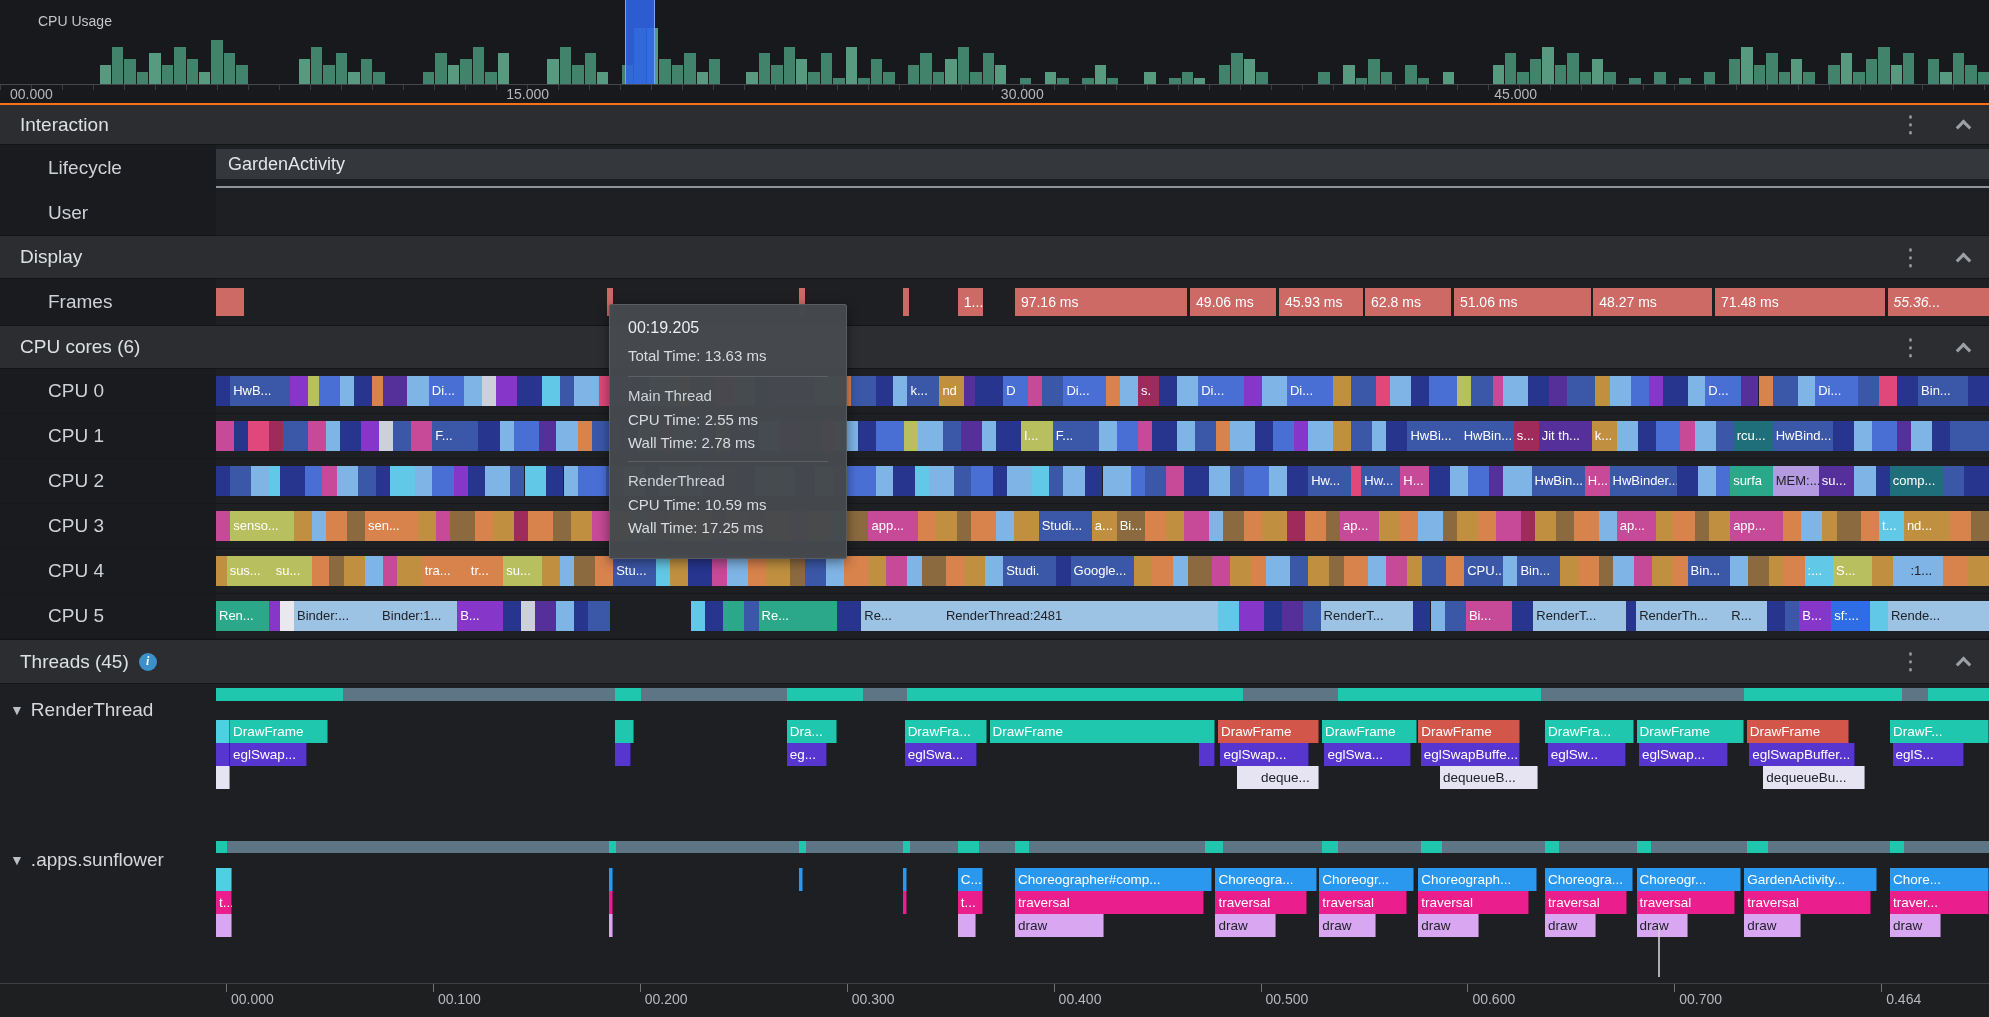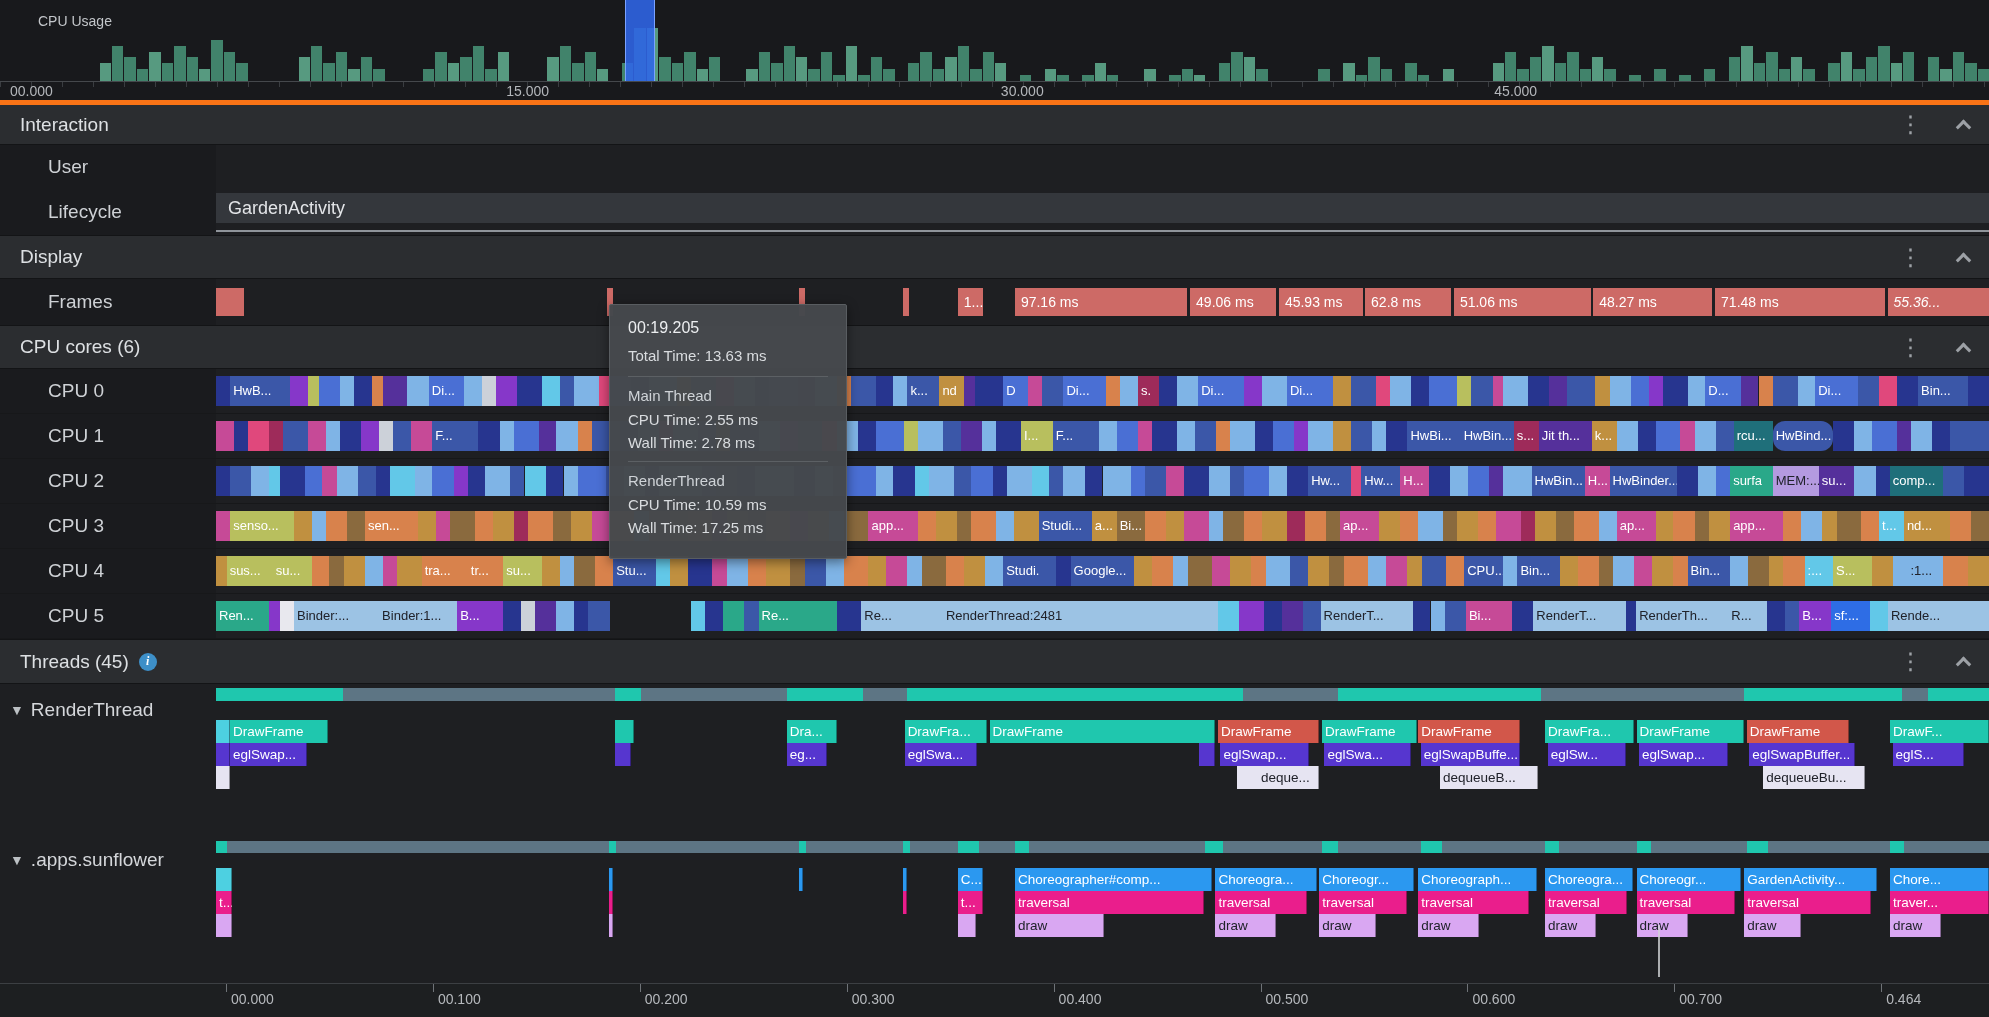--- a/index.html
+++ b/index.html
@@ -6,21 +6,21 @@
   html,body { margin:0; padding:0; }
   body {
     width:1989px; height:1017px; overflow:hidden; position:relative;
     background:#1e1f22; color:#d5d7db;
     font-family:"Liberation Sans", sans-serif;
   }
   .sidebar-shade { position:absolute; left:0; top:105px; bottom:34px; width:216px; background:#1a1b1e; z-index:0; }
   .stack { position:relative; z-index:1; }
 
   
-  .usage { position:relative; height:105px; background:#18191c; border-bottom:5px solid #f97316;padding-left:20px; }
+  .usage { position:relative; height:105px; background:#18191c; border-bottom:2px solid #f97316;padding-left:20px; }
   .usage-label { position:absolute; top:13px; left:38px; font-size:14px; color:#c3c6ca; }
   .ubars { position:absolute; left:0; right:0; top:28px; bottom:19px; display:flex; align-items:flex-end; }
   .ubar { flex:1 1 0; margin-right:1px; background:#41836b; }
   .ubar:nth-child(4n+1){ background:#579a80; }
   .u-baseline { position:absolute; left:0; right:0; bottom:18px; height:1px; background:#45484c; }
   .u-minorticks { position:absolute; left:0; right:0; bottom:13px; height:5px;
     background:repeating-linear-gradient(to right,#3a3d41 0 1px,transparent 1px 31px); }
   .u-axis span { position:absolute; bottom:1px; font-size:14px; color:#b4b7bb; white-space:nowrap; }
   .u-sel { position:absolute; top:0; bottom:19px; left:625px; width:30px; background:rgba(47,101,232,0.88);
     border-left:1px solid #7aa2ff; border-right:1px solid #7aa2ff; z-index:3; }
@@ -277,29 +277,29 @@
       </div>
     <div class="u-sel"></div>
   </div>
 
   <div class="shead first">
     <span class="title">Interaction</span>
     <span class="spacer"></span>
     <span class="kebab">⋮</span>
     <span class="chev"></span>
   </div>
-  <div class="trow row-user">
-    <span class="rlabel">User</span>
-  </div>
   <div class="trow row-lifecycle">
     <span class="rlabel">Lifecycle</span>
     <div class="lifecycle-bar">
       <span>GardenActivity</span>
     </div>
     <div class="lifecycle-underline"></div>
+  </div>
+  <div class="trow row-user">
+    <span class="rlabel">User</span>
   </div>
 
   <div class="shead">
     <span class="title">Display</span>
     <span class="spacer"></span>
     <span class="kebab">⋮</span>
     <span class="chev"></span>
   </div>
   <div class="trow row-frames">
     <span class="rlabel">Frames</span>
@@ -478,21 +478,21 @@
         <div class="seg" style="left: 73.2%; width: 1.4%; background: rgb(158, 43, 90);">s...</div>
         <div class="seg" style="left: 74.6%; width: 3%; background: rgb(85, 48, 155);">Jit th...</div>
         <div class="seg" style="left: 77.6%; width: 1.4%; background: rgb(192, 144, 64);">k...</div>
         <div class="seg" style="left: 79%; width: 1.2%; background: rgb(127, 180, 230);"></div>
         <div class="seg" style="left: 80.2%; width: 1%; background: rgb(39, 53, 143);"></div>
         <div class="seg" style="left: 81.2%; width: 1.4%; background: rgb(74, 111, 212);"></div>
         <div class="seg" style="left: 82.6%; width: 0.8%; background: rgb(198, 74, 151);"></div>
         <div class="seg" style="left: 83.4%; width: 1.2%; background: rgb(127, 180, 230);"></div>
         <div class="seg" style="left: 84.6%; width: 1%; background: rgb(59, 87, 168);"></div>
         <div class="seg" style="left: 85.6%; width: 2.2%; background: rgb(31, 111, 122);">rcu...</div>
-        <div class="seg" style="left: 87.8%; width: 3.4%; background: rgb(59, 87, 168); border-radius: 12px;">HwBind...</div>
+        <div class="seg" style="left: 87.8%; width: 3.4%; background: rgb(59, 87, 168);">HwBind...</div>
         <div class="seg" style="left: 91.2%; width: 1.2%; background: rgb(39, 53, 143);"></div>
         <div class="seg" style="left: 92.4%; width: 1%; background: rgb(127, 180, 230);"></div>
         <div class="seg" style="left: 93.4%; width: 1.4%; background: rgb(74, 111, 212);"></div>
         <div class="seg" style="left: 94.8%; width: 0.8%; background: rgb(85, 48, 155);"></div>
         <div class="seg" style="left: 95.6%; width: 1.2%; background: rgb(127, 180, 230);"></div>
         <div class="seg" style="left: 96.8%; width: 1%; background: rgb(39, 53, 143);"></div>
         <div class="seg" style="left: 97.8%; width: 2.2%; background: rgb(59, 87, 168);"></div>
       </div>
   </div>
   <div class="trow cpurow">

